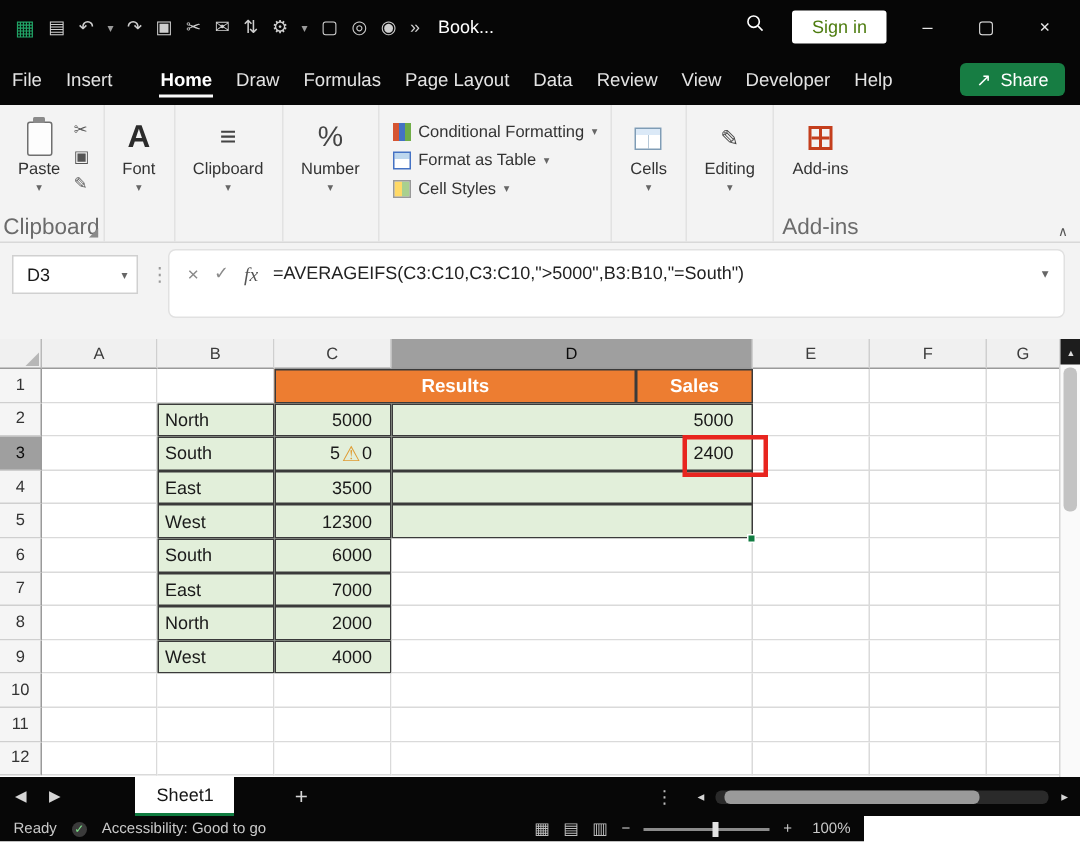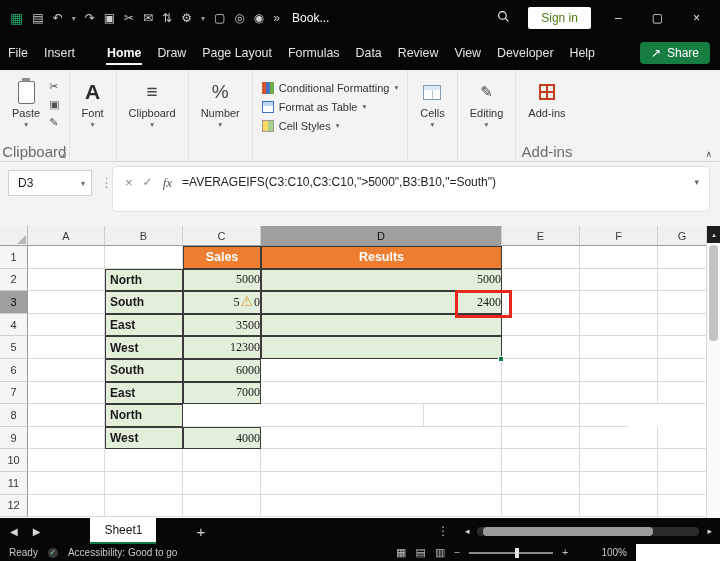--- a/index.html
+++ b/index.html
@@ -81,22 +81,22 @@
            font-size:11px; color:#3c3c3c; display:flex; align-items:center; justify-content:center; }
   .chead.sel { background:#9f9f9f; color:#0c0c0c; }
   .rhead { width:28px; background:#f5f5f5; border-right:1px solid #9a9a9a; border-bottom:1px solid #cfcfcf;
            font-size:11px; color:#333; display:flex; align-items:center; justify-content:center; }
   .rhead.sel { background:#9f9f9f; color:#0c0c0c; }
   .gcell { border-right:1px solid #dadada; border-bottom:1px solid #dadada; font-size:12px;
            display:flex; align-items:center; background:#fff; color:#1a1a1a; }
   .cA{width:77px}.cB{width:78px}.cC{width:78px}.cD{width:241px}.cE{width:78px}.cF{width:78px}.cG{width:48px; border-right:none;}
   .to { background:#ED7D31; color:#fff; font-weight:bold; justify-content:center; border:1px solid #3a3a3a; font-size:12.5px; }
   .tg { background:#E2EFDA; border:1px solid #3a3a3a; }
-  .name { font-weight:bold; padding-left:4px; }
-  .num { justify-content:flex-end; padding-right:0;font-family:Liberation Serif, serif; }
+  .name { font-weight:normal; padding-left:4px; }
+  .num { justify-content:flex-end; padding-right:12px; }
   .warn { color:#DF9C33; font-size:14px; line-height:1; margin:0 1px; }
   .redbox { position:absolute; left:455px; top:64px; width:57px; height:28px; border:3px solid #E8251F; z-index:6; }
   .fillhandle { position:absolute; left:498px; top:130px; width:6px; height:6px; background:#107C41; border:1px solid #fff; z-index:5; }
   .vscroll { position:absolute; top:226px; right:0; width:14px; height:292px; background:#fafafa; border-left:1px solid #d6d6d6; }
   .vs-top { width:14px; height:17px; background:#1d1d1d; color:#ddd; font-size:7px; display:flex; align-items:center; justify-content:center; }
   .vs-thumb { position:absolute; top:19px; left:2px; width:9px; height:96px; background:#c3c3c3; border-radius:4px; }
 
   
   .sheetbar { position:absolute; top:518px; left:0; width:720px; height:26px; background:#070707;
               display:flex; align-items:center; color:#c4c4c4; }
@@ -104,30 +104,30 @@
   .sheettab { margin-left:50px; height:100%; background:#fff; color:#161616; font-size:12px;
               display:flex; align-items:center; padding:0 14px; border-bottom:2px solid #107C41; }
   .sb-add { margin-left:40px; font-size:15px; color:#d5d5d5; }
   .sb-right { margin-left:auto; display:flex; align-items:center; gap:8px; padding-right:8px; }
   .sb-dots { font-size:12px; color:#bbb; margin-right:8px; }
   .sb-arrow { font-size:9px; color:#d5d5d5; }
   .htrack { width:222px; height:9px; background:#2a2a2a; border-radius:4px; position:relative; }
   .hthumb { position:absolute; left:6px; top:0; width:170px; height:9px; background:#9a9a9a; border-radius:4px; }
 
   
-  .statusbar { position:absolute; top:544px; left:0; width:636px; height:17px; background:#070707;
+  .statusbar { position:absolute; top:544px; left:0; width:576px; height:17px; background:#070707;
                display:flex; align-items:center; color:#c9c9c9; font-size:10px; }
   .st-left { display:flex; align-items:center; gap:10px; padding-left:9px; }
   .acc-icon { width:10px; height:10px; border-radius:50%; background:#3a3a3a; color:#7ee08a; font-size:8px;
               display:flex; align-items:center; justify-content:center; }
   .st-right { margin-left:auto; display:flex; align-items:center; gap:9px; padding-right:9px; }
   .view-ic { font-size:11px; color:#bdbdbd; }
   .ztrack { width:84px; height:2px; background:#8b8b8b; position:relative; }
   .zthumb { position:absolute; left:46px; top:-4px; width:4px; height:10px; background:#e3e3e3; }
-  .zlabel { min-width:30px; text-align:right;margin-left:20px; }
+  .zlabel { min-width:30px; text-align:right; }
 </style>
 </head>
 <body>
 
 <div class="titlebar">
   <div class="tb-icons">
     <span class="icon-excel">▦</span>
     <span>▤</span>
     <span>↶</span>
     <span class="tb-chev">▾</span>
@@ -156,22 +156,22 @@
     <span class="winbtn">▢</span>
     <span class="winbtn">×</span>
   </div>
 </div>
 
 <div class="menubar">
   <span class="mtab">File</span>
   <span class="mtab">Insert</span>
   <span class="mtab active">Home</span>
   <span class="mtab">Draw</span>
+  <span class="mtab">Formulas</span>
   <span class="mtab">Page Layout</span>
-  <span class="mtab">Formulas</span>
   <span class="mtab">Data</span>
   <span class="mtab">Review</span>
   <span class="mtab">View</span>
   <span class="mtab">Developer</span>
   <span class="mtab">Help</span>
   <span class="share-btn">
     <span>↗</span>
     <span>Share</span>
   </span>
 </div>
@@ -294,22 +294,22 @@
     <div class="chead cD sel">D</div>
     <div class="chead cE">E</div>
     <div class="chead cF">F</div>
     <div class="chead cG">G</div>
   </div>
 
   <div class="grow">
     <div class="rhead">1</div>
     <div class="gcell cA"></div>
     <div class="gcell cB"></div>
+    <div class="gcell cD to">Results</div>
     <div class="gcell cC to">Sales</div>
-    <div class="gcell cD to">Results</div>
     <div class="gcell cE"></div>
     <div class="gcell cF"></div>
     <div class="gcell cG"></div>
   </div>
 
   <div class="grow">
     <div class="rhead">2</div>
     <div class="gcell cA"></div>
     <div class="gcell cB tg name">North</div>
     <div class="gcell cC tg num">5000</div>
@@ -375,20 +375,21 @@
     <div class="gcell cD"></div>
     <div class="gcell cE"></div>
     <div class="gcell cF"></div>
     <div class="gcell cG"></div>
   </div>
 
   <div class="grow">
     <div class="rhead">8</div>
     <div class="gcell cA"></div>
     <div class="gcell cB tg name">North</div>
+    <div class="gcell cC tg num">2000</div>
     <div class="gcell cD"></div>
     <div class="gcell cE"></div>
     <div class="gcell cF"></div>
     <div class="gcell cG"></div>
   </div>
 
   <div class="grow">
     <div class="rhead">9</div>
     <div class="gcell cA"></div>
     <div class="gcell cB tg name">West</div>

